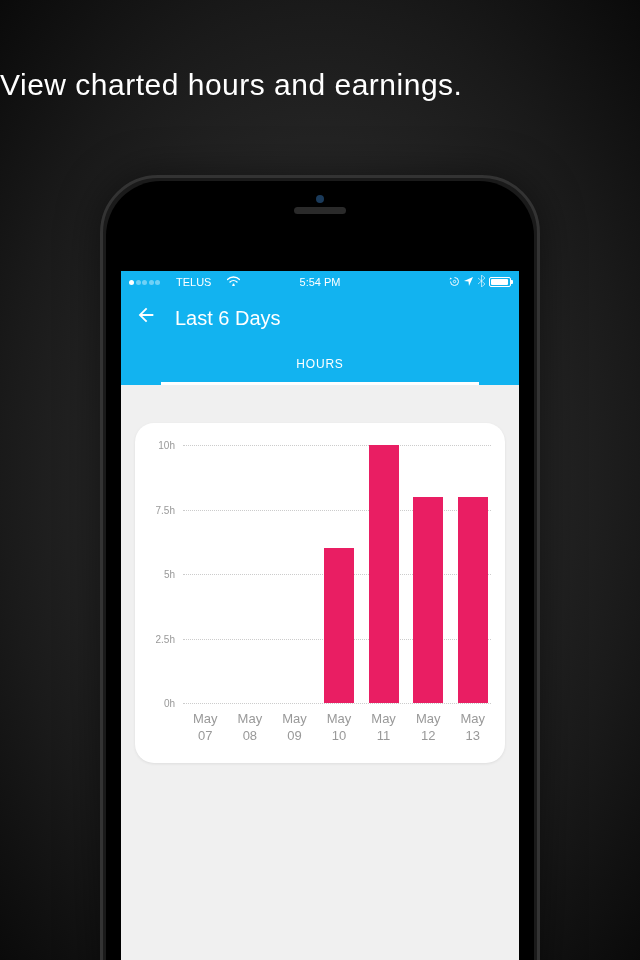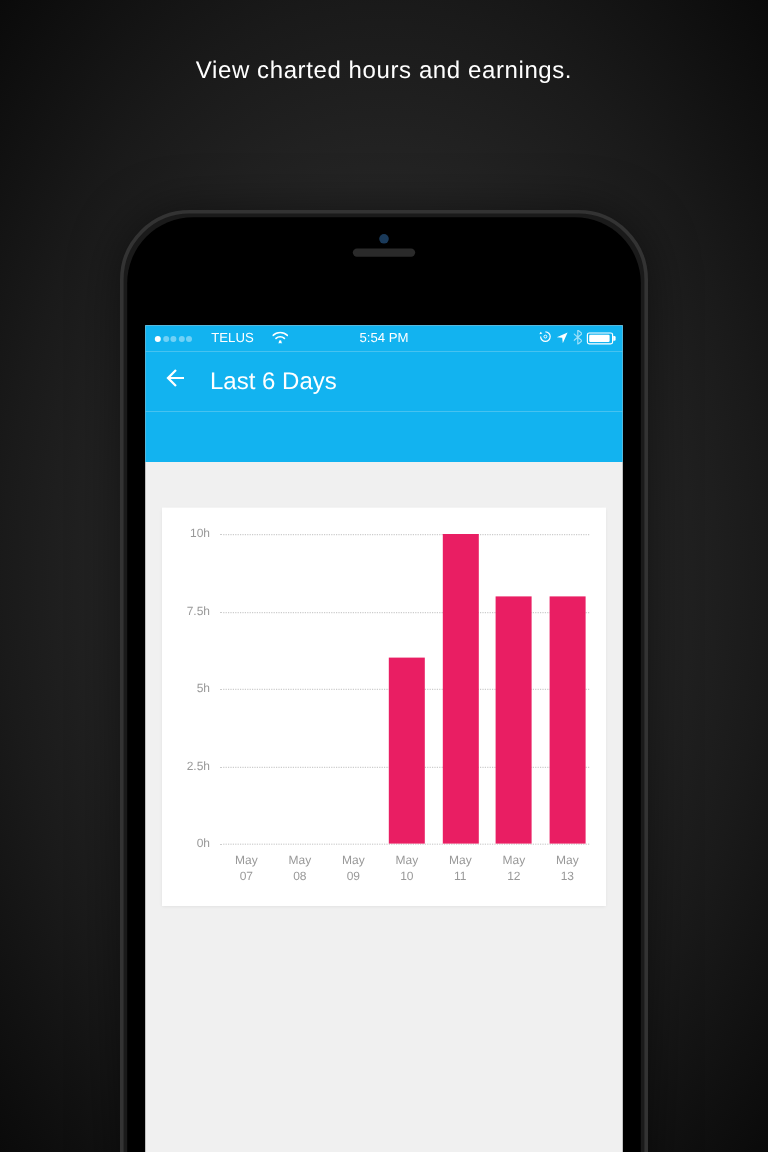--- a/index.html
+++ b/index.html
@@ -12,24 +12,23 @@
       width: 640px;
       height: 960px;
       background: radial-gradient(ellipse at center, #3a3a3a 0%, #1a1a1a 70%, #0a0a0a 100%);
       font-family: -apple-system, BlinkMacSystemFont, "Helvetica Neue", Arial, sans-serif;
       overflow: hidden;
       position: relative;
     }
 
     .promo-text {
       color: white;
-      font-size: 20px;
+      font-size: 30px;
       font-weight: 300;
-      text-align: center;
-      padding-top: 48px;
+      padding-top: 68px;
       letter-spacing: 0.5px;
     }
 
     .phone-frame {
       position: absolute;
       top: 175px;
       left: 50%;
       transform: translateX(-50%);
       width: 440px;
       height: 900px;
@@ -208,20 +207,21 @@
       right: 10%;
       height: 3px;
       background: white;
     }
 
     .chart-container {
       background: white;
       margin: 38px 14px 0;
       padding: 22px 10px 18px 10px;
       box-shadow: 0 1px 3px rgba(0,0,0,0.08);
+      border-radius: 19px;
     }
 
     .chart-area {
       position: relative;
       height: 258px;
       margin-left: 38px;
       margin-right: 4px;
     }
 
     .y-axis {
@@ -276,21 +276,21 @@
       display: flex;
       margin-left: 42px;
       margin-right: 4px;
       margin-top: 8px;
       gap: 8px;
     }
 
     .x-label {
       flex: 1;
       text-align: center;
-      font-size: 10px;
+      font-size: 13px;
       color: #999;
       line-height: 1.3;
     }
   </style>
 </head>
 <body>
 
 <div class="promo-text">View charted hours and earnings.</div>
 
 <div class="phone-frame">
@@ -345,20 +345,21 @@
       <div class="nav-bar">
         <span class="back-arrow">
           <svg width="22" height="22" viewBox="0 0 24 24">
             <path d="M20 11H7.83l5.59-5.59L12 4l-8 8 8 8 1.41-1.41L7.83 13H20v-2z" fill="white"></path>
           </svg>
         </span>
         <span class="nav-title">Last 6 Days</span>
       </div>
 
       <div class="tabs">
+        <div class="tab active">HOURS</div>
       </div>
 
       <div class="chart-container">
         <div class="chart-area">
           <div class="y-axis">
             <div class="y-label" style="top:0%">10h</div>
             <div class="y-label" style="top:25%">7.5h</div>
             <div class="y-label" style="top:50%">5h</div>
             <div class="y-label" style="top:75%">2.5h</div>
             <div class="y-label" style="top:100%">0h</div>

